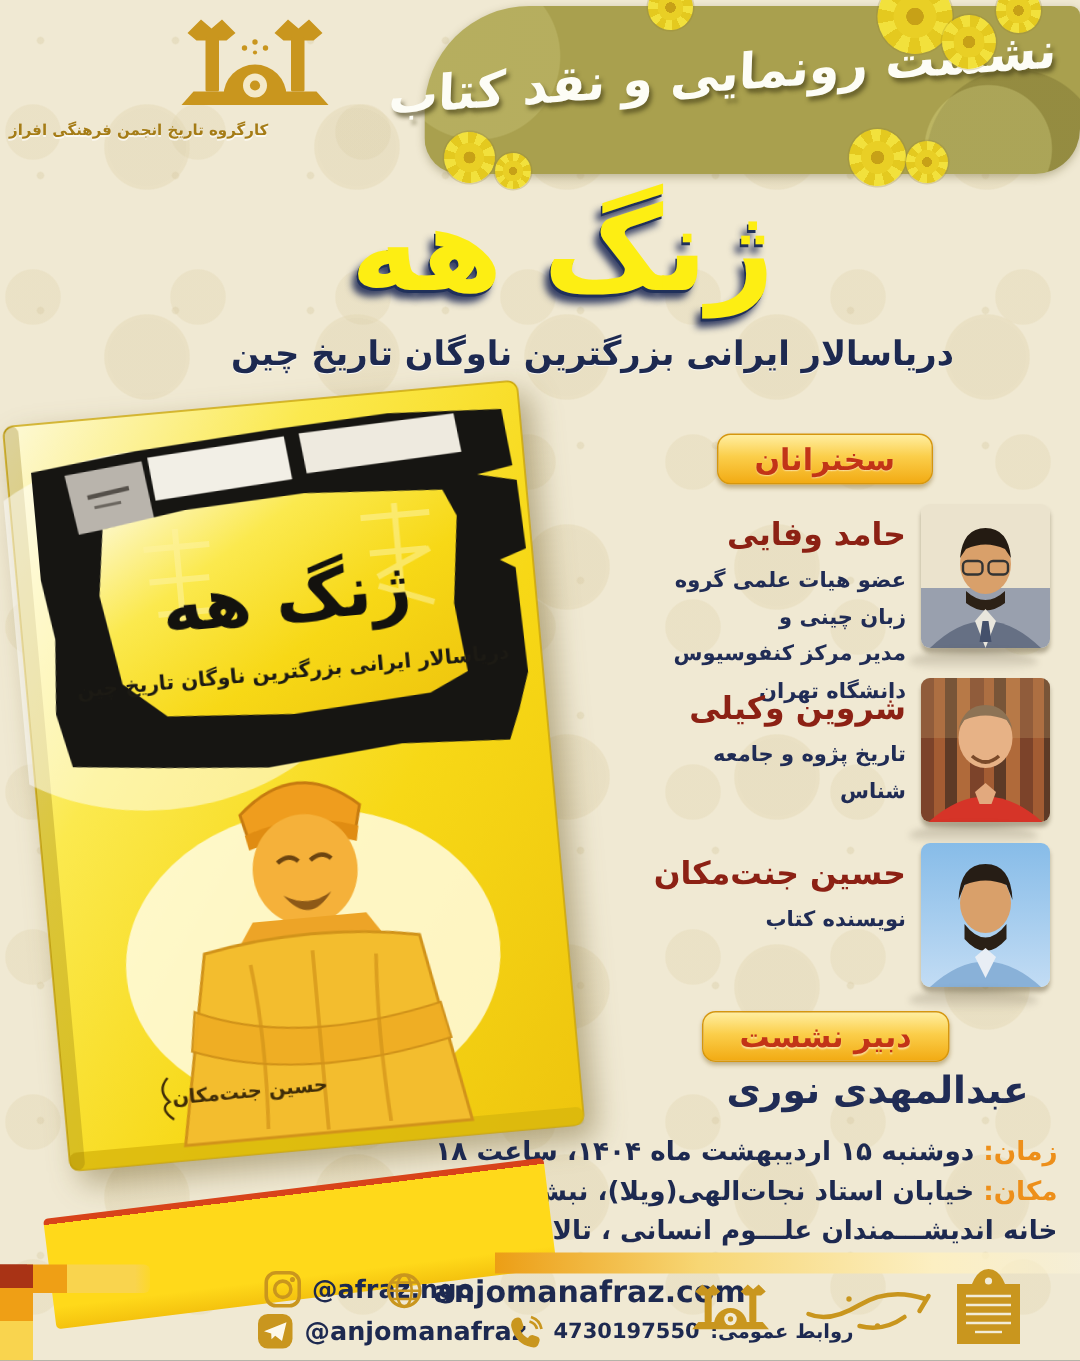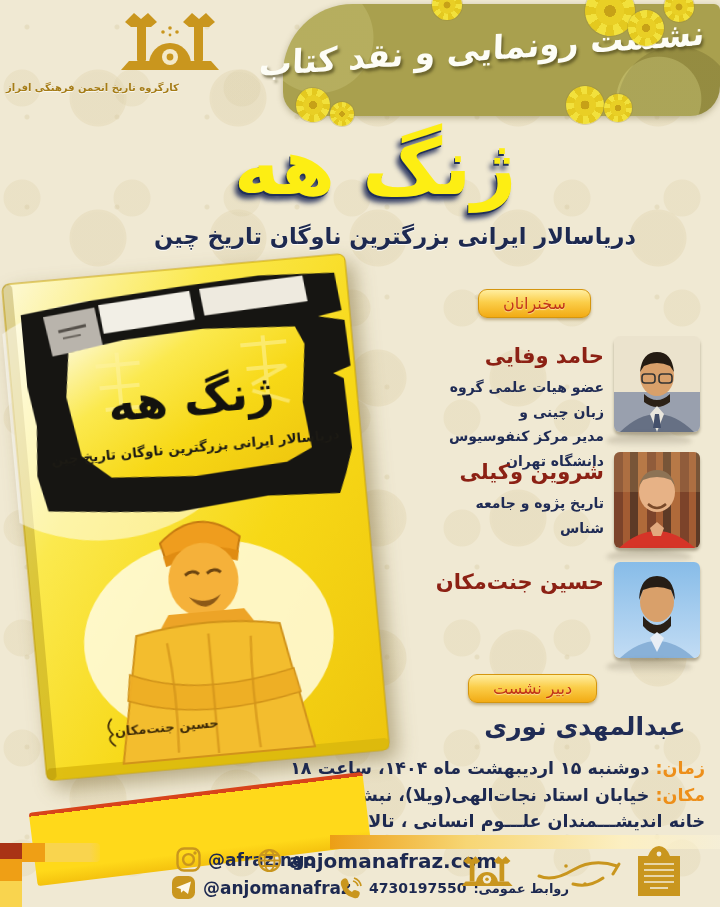--- a/index.html
+++ b/index.html
@@ -39,21 +39,21 @@
     text-shadow:-1px 2px 0 #20305a, -4px 6px 5px rgba(25,38,85,.85);}
   .main-subtitle{position:absolute;left:70px;top:223px;width:650px;text-align:center;
     font-size:22.5px;font-weight:bold;color:#1d2950;
     text-shadow:0 1px 0 rgba(255,255,255,.8);}
   
   .book{position:absolute;left:20px;top:262px;width:356px;height:516px;
     transform:rotate(-5.2deg);filter:drop-shadow(7px 9px 10px rgba(90,70,10,.4));}
   
   .badge{position:absolute;display:inline-block;padding:4px 24px;border-radius:9px;
     background:linear-gradient(180deg,#ffeea0 0%,#fbce4a 45%,#f2ab14 100%);
-    border:1px solid #d5960f;color:#c23417;font-size:16px;font-weight:normal;
+    border:1px solid #d5960f;color:#c23417;font-size:20px;font-weight:bold;
     box-shadow:0 2px 3px rgba(120,90,20,.4);text-shadow:0 1px 1px rgba(255,255,255,.5);}
   .badge-speakers{left:478px;top:289px;}
   .badge-moderator{left:468px;top:674px;}
   .speaker{position:absolute;left:428px;width:272px;height:100px;display:flex;gap:10px;align-items:flex-start;}
   .sp-text{flex:1;text-align:right;padding-top:8px;}
   .sp-name{color:#8c2114;font-size:21px;font-weight:bold;margin-bottom:7px;}
   .sp-desc{color:#202c55;font-size:14px;font-weight:bold;line-height:1.75;}
   .photo{width:86px;height:96px;border-radius:6px;overflow:hidden;position:relative;flex:0 0 86px;
     box-shadow:0 3px 3px rgba(60,50,20,.35);}
   .photo svg{position:absolute;left:0;top:0;}
@@ -218,20 +218,24 @@
         <path d="M5,96 Q43,62 81,96 Z" fill="#d63428"></path>
         <path d="M36,76 L43,70 L50,76 L47,84 L39,84 Z" fill="#e2a97e"></path>
       </svg>
     </div>
   </div>
   <div class="refl" style="left:606px;top:550px;"></div>
 
   <div class="speaker" style="top:562px;">
     <div class="sp-text" dir="rtl">
       <div class="sp-name">حسین جنت‌مکان</div>
+      <div class="sp-desc">
+        <div>نویسنده کتاب</div>
+        <div></div>
+      </div>
     </div>
     <div class="photo p3">
       <svg width="86" height="96" viewBox="0 0 86 96">
         <ellipse cx="43" cy="40" rx="17" ry="20" fill="#d9a06a"></ellipse>
         <path d="M25,38 Q26,14 43,14 Q60,14 61,38 L57,28 Q43,22 29,28 Z" fill="#261d15"></path>
         <path d="M29,54 Q43,72 57,54 L57,64 Q43,80 29,64 Z" fill="#2a2016"></path>
         <path d="M6,96 Q43,62 80,96 Z" fill="#89b1d8"></path>
         <path d="M36,76 L43,70 L50,76 L43,90 Z" fill="#e8eef5"></path>
       </svg>
     </div>

